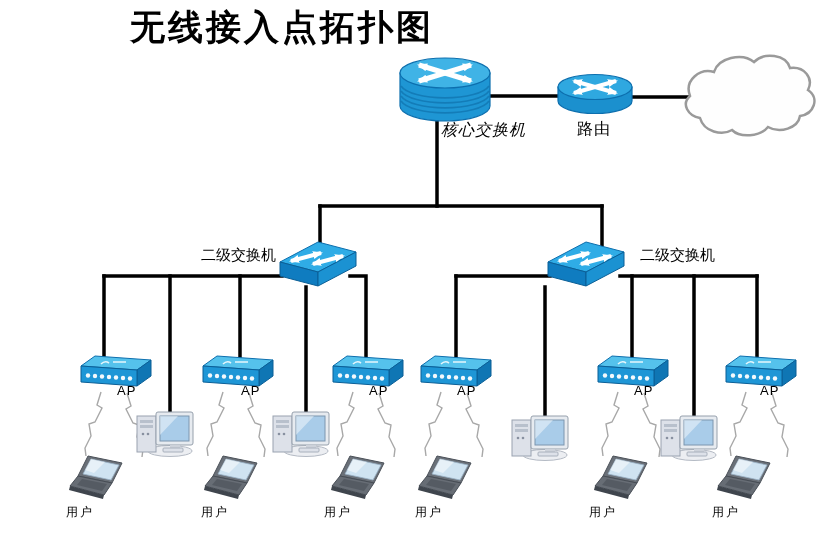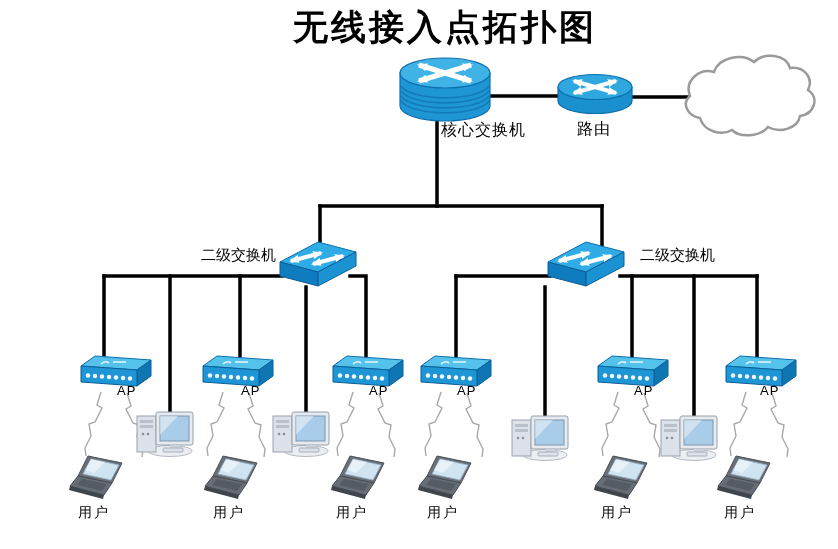--- a/index.html
+++ b/index.html
@@ -3,31 +3,31 @@
 <meta charset="utf-8">
 <style>
   html,body{margin:0;padding:0;background:#ffffff;}
   #stage{
     position:relative;width:838px;height:549px;background:#ffffff;overflow:hidden;
     font-family:"Liberation Sans","DejaVu Sans",sans-serif;color:#000;
   }
   #net-svg{position:absolute;left:0;top:0;}
   .lbl{position:absolute;color:#000;white-space:nowrap;}
   .title{
-    left:130px;top:4px;width:630px;text-align:center;
+    left:130px;top:4px;width:630px;text-align:left;
     font-family:"Liberation Serif","DejaVu Serif",serif;
     font-size:35px;font-weight:bold;letter-spacing:3px;
   }
   .dev-lbl{font-size:16px;}
-  .core-lbl{left:441px;top:120px;letter-spacing:1px;}
+  .core-lbl{left:441px;top:120px;letter-spacing:1px;font-style:italic;}
   .router-lbl{left:577px;top:119px;letter-spacing:1px;font-family:Liberation Serif, serif;}
   .sw-lbl-left{left:184px;top:246px;width:92px;text-align:right;font-size:15px;}
   .sw-lbl-right{left:640px;top:246px;width:92px;text-align:left;font-size:15px;}
   .ap-lbl{font-size:13px;letter-spacing:1px;}
-  .user-lbl{font-size:14px;width:56px;text-align:center;letter-spacing:2px;}
+  .user-lbl{font-size:12px;width:56px;text-align:left;letter-spacing:2px;}
 </style>
 </head>
 <body>
 
 <div id="stage">
 
   <svg id="net-svg" width="838" height="549" viewBox="0 0 838 549">
     <defs>
       <marker id="ah" markerUnits="userSpaceOnUse" markerWidth="11" markerHeight="9" refX="8" refY="4" orient="auto-start-reverse">
         <path d="M0 0 L10 4 L0 8 Z" fill="#ffffff"></path>

